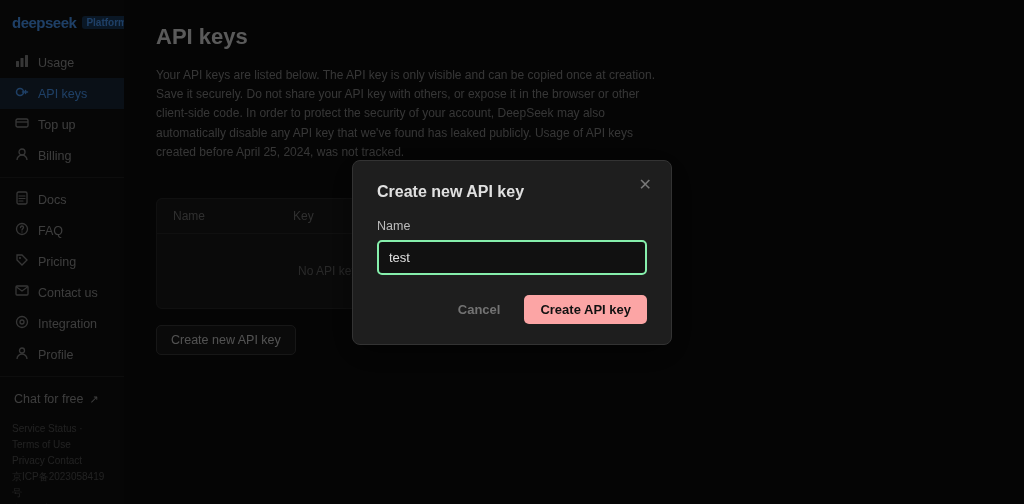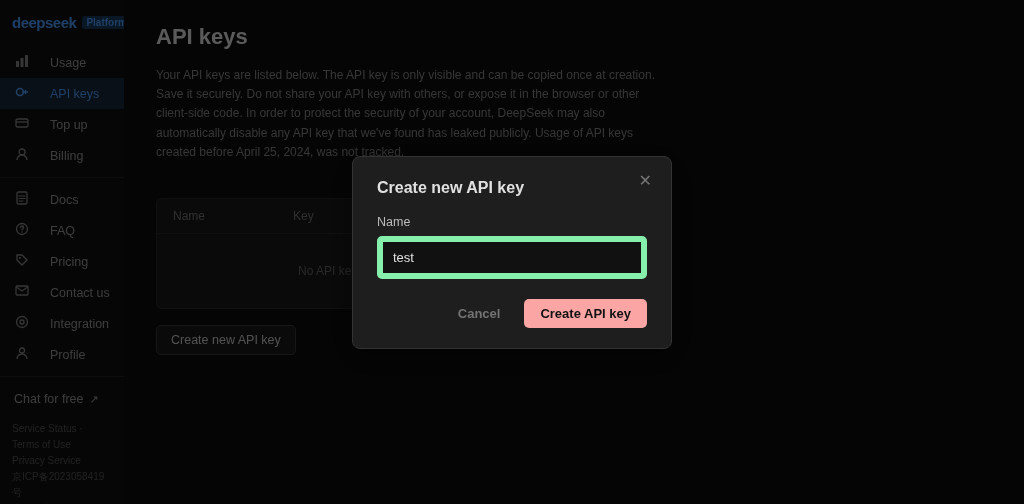--- a/index.html
+++ b/index.html
@@ -51,21 +51,21 @@
     .sidebar-nav {
       flex: 1;
       display: flex;
       flex-direction: column;
       padding: 6px 0;
     }
 
     .nav-item {
       display: flex;
       align-items: center;
-      gap: 20px;
+      gap: 8px;
       padding: 7px 14px;
       color: #999;
       cursor: pointer;
       font-size: 12.5px;
       border-radius: 0;
       transition: background 0.15s;
     }
 
     .nav-item.active {
       color: #4d9fff;
@@ -220,21 +220,21 @@
 
     .field-label {
       font-size: 12.5px;
       color: #bbb;
       margin-bottom: 7px;
     }
 
     .field-input {
       width: 100%;
       background: #111;
-      border: 6px solid #86efac;
+      border: 2px solid #86efac;
       border-radius: 5px;
       color: #e0e0e0;
       padding: 8px 10px;
       font-size: 13px;
       outline: none;
       margin-bottom: 20px;
     }
 
     .modal-actions {
       display: flex;
@@ -370,21 +370,21 @@
     </div>
   </div>
 
   <div class="sidebar-bottom">
     <div class="chat-free">
       <span>Chat for free</span>
       <span style="font-size:11px;">↗</span>
     </div>
     <div class="footer-links">
       <div>Service Status · Terms of Use</div>
-      <div>Privacy Service</div>
+      <div>Privacy Contact</div>
       <div>京ICP备2023058419号</div>
       <div>京公网安备 33010502019812 号</div>
     </div>
   </div>
 </div>
 
 <div class="main">
   <h1 class="page-title">API keys</h1>
   <p class="info-text">Your API keys are listed below. The API key is only visible and can be copied once at creation. Save it securely. Do not share your API key with others, or expose it in the browser or other client-side code. In order to protect the security of your account, DeepSeek may also automatically disable any API key that we've found has leaked publicly. Usage of API keys created before April 25, 2024, was not tracked.</p>
 

